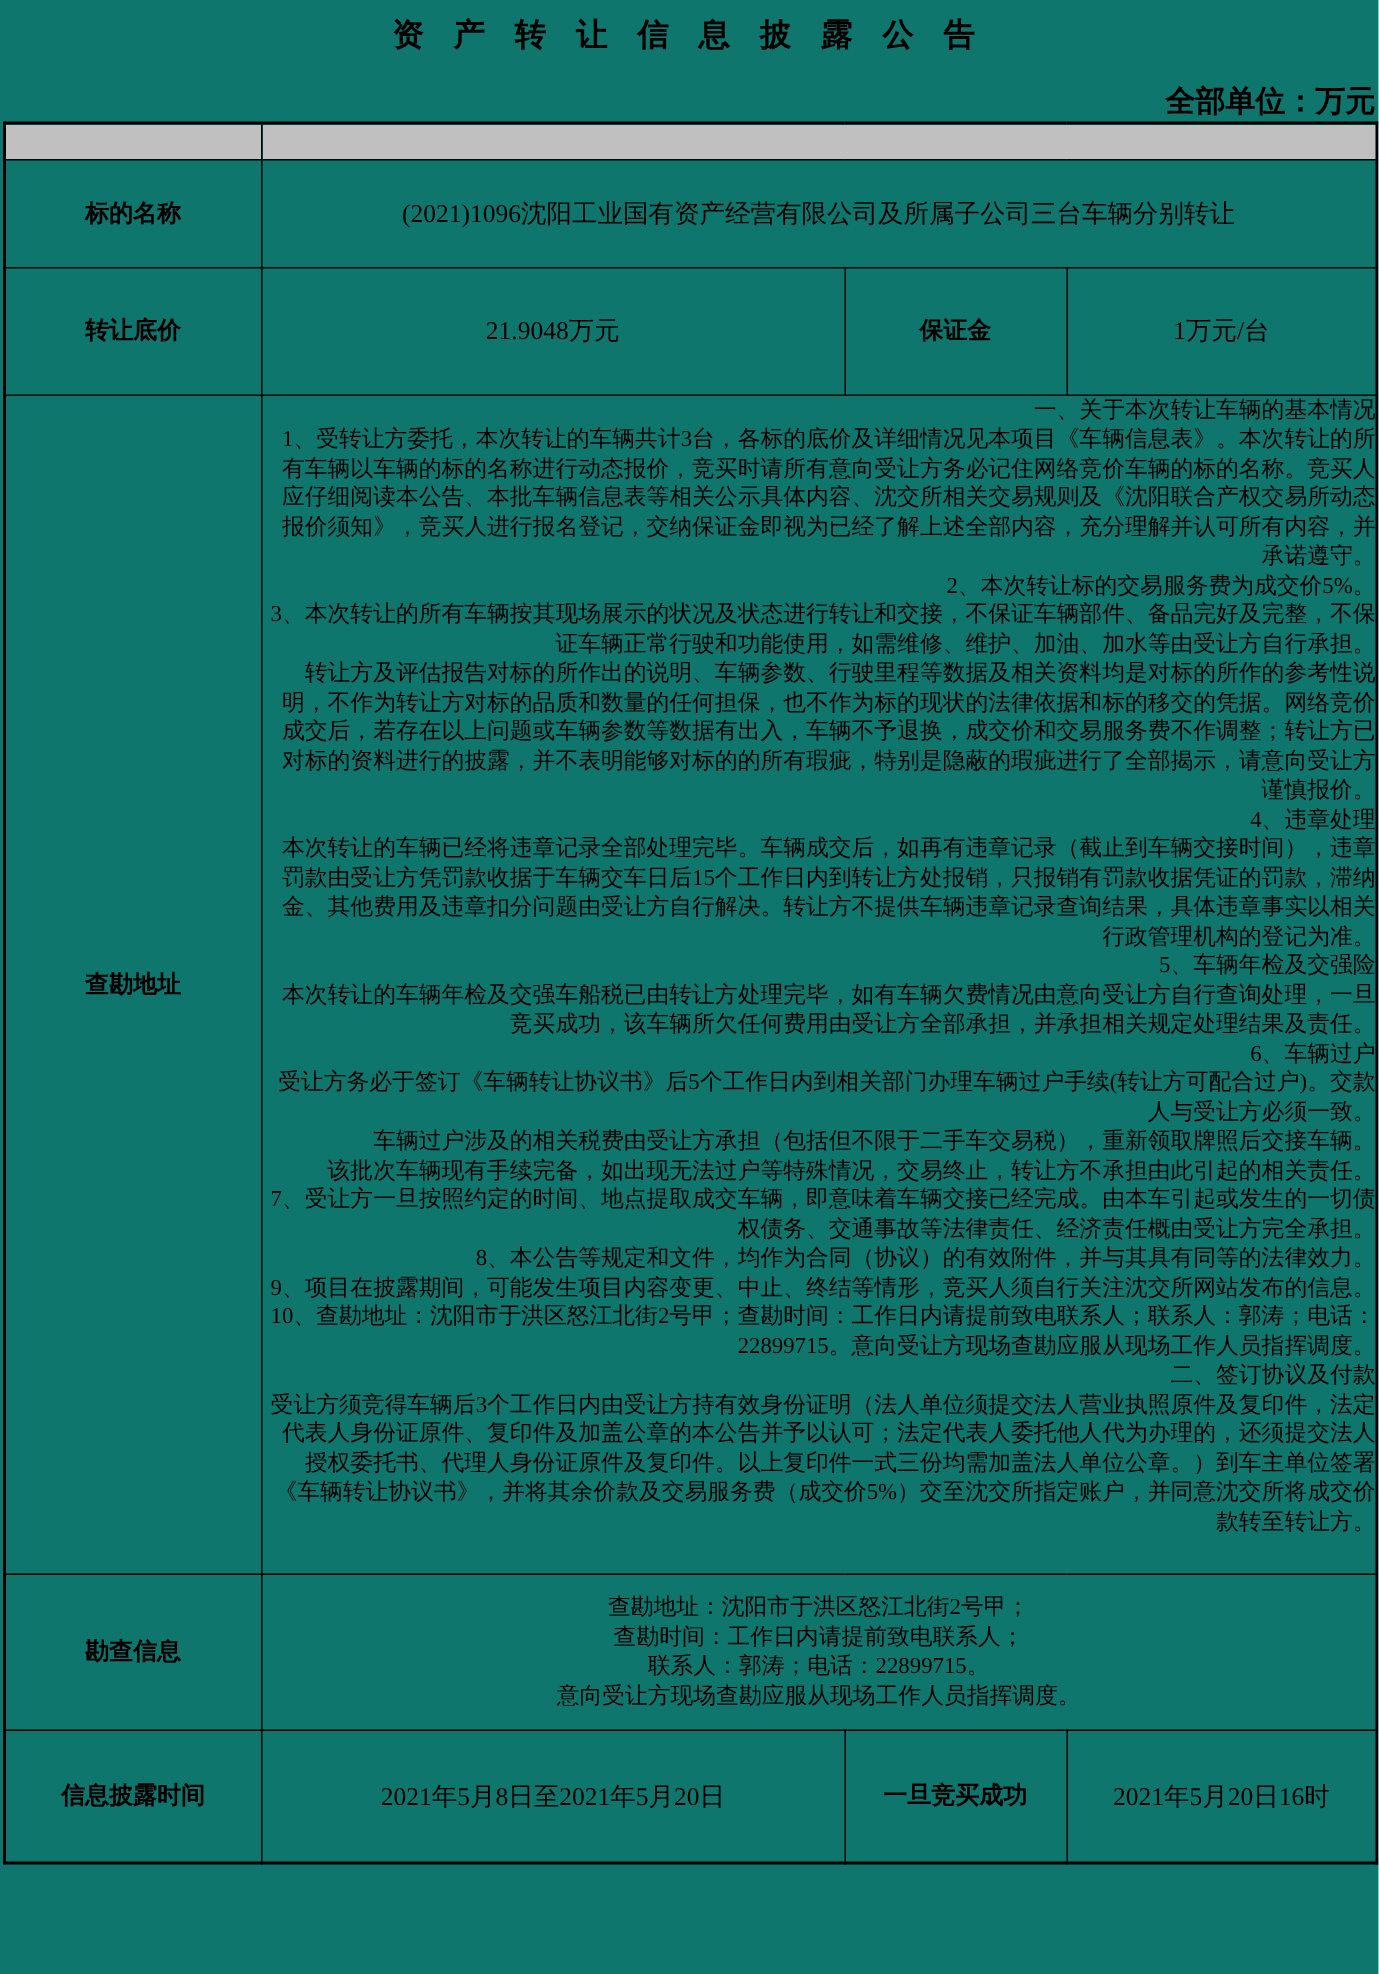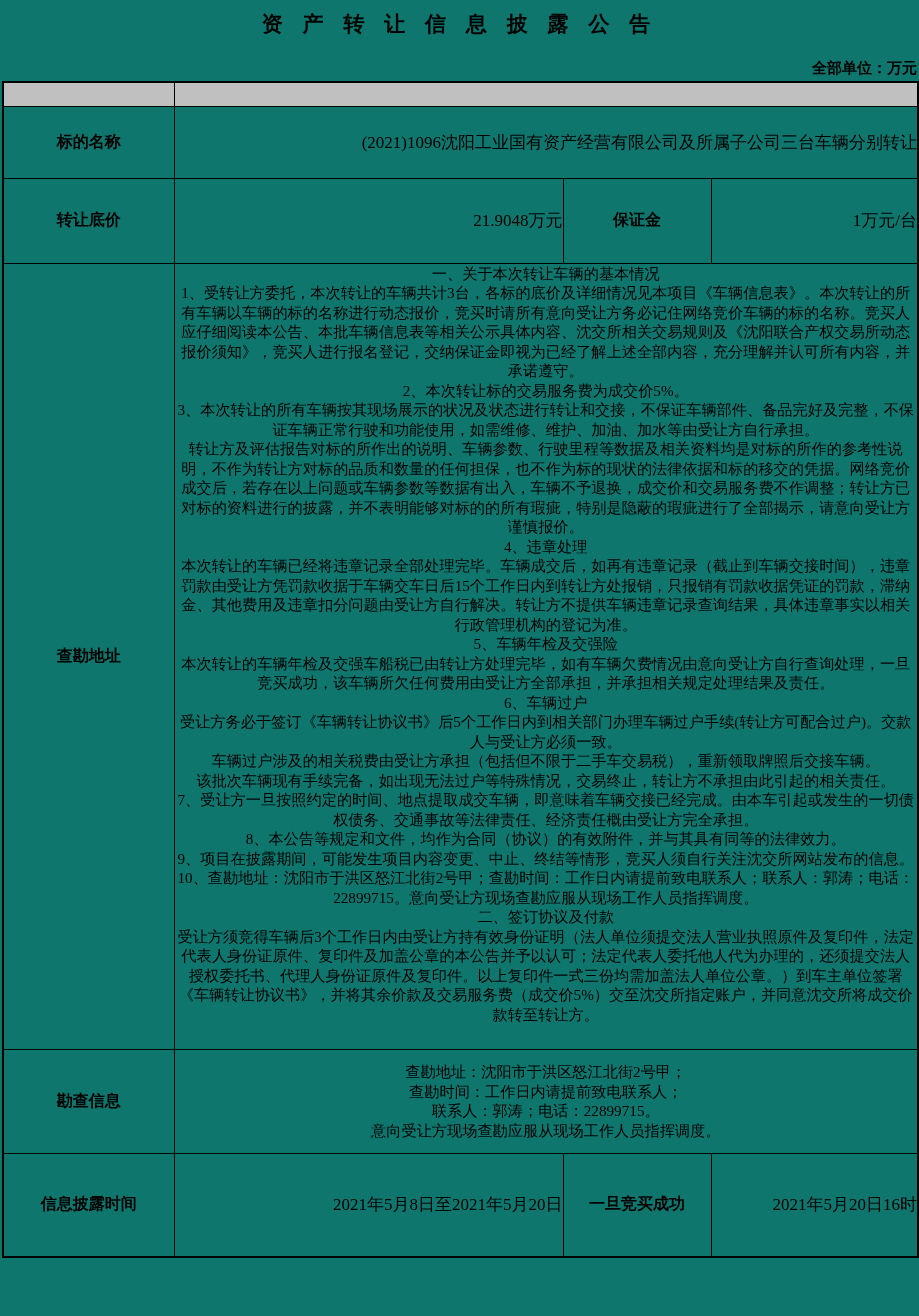--- a/index.html
+++ b/index.html
@@ -22,61 +22,61 @@
     text-align: center;
     font-weight: bold;
     font-size: 21px;
     letter-spacing: 7px;
     padding-top: 12px;
     line-height: 24px;
   }
   .unit-note {
     text-align: right;
     font-weight: bold;
-    font-size: 15px;
+    font-size: 20px;
     margin-top: 24px;
     margin-bottom: 5px;
     line-height: 16px;
   }
   table.announce {
     border-collapse: collapse;
     width: 915px;
     table-layout: fixed;
     border: 2px solid #000000;
   }
   table.announce td, table.announce th {
     border: 1px solid #000000;
     padding: 0;
     overflow: hidden;
   }
   tr.r-hdr  { height: 24px;  }
   tr.r-name { height: 72px; padding-left: 41px;  }
   tr.r-price{ height: 85px;  }
   tr.r-desc { height: 786px; }
   tr.r-surv { height: 104px; }
-  tr.r-disc { height: 104px;  }
+  tr.r-disc { height: 89px;  }
   td.gray { background: #c0c0c0; }
   th.lbl {
     font-family: "Liberation Sans", sans-serif;
     font-weight: bold;
     font-size: 16px;
     text-align: center;
     vertical-align: middle;
   }
   td.val {
     font-family: "Liberation Serif", serif;
     font-size: 17px;
-    text-align: right;
+    text-align: center;
     vertical-align: middle;
   }
   td.desc {
     font-family: "Liberation Serif", serif;
     font-size: 15.2px;
     line-height: 19.5px;
-    text-align: center;
+    text-align: right;
     vertical-align: top;
     padding: 1px 3px 0 3px;
     white-space: pre-wrap;
     word-break: break-all;
   }
   td.surv {
     font-family: "Liberation Serif", serif;
     font-size: 15.2px;
     line-height: 19.5px;
     text-align: center;

